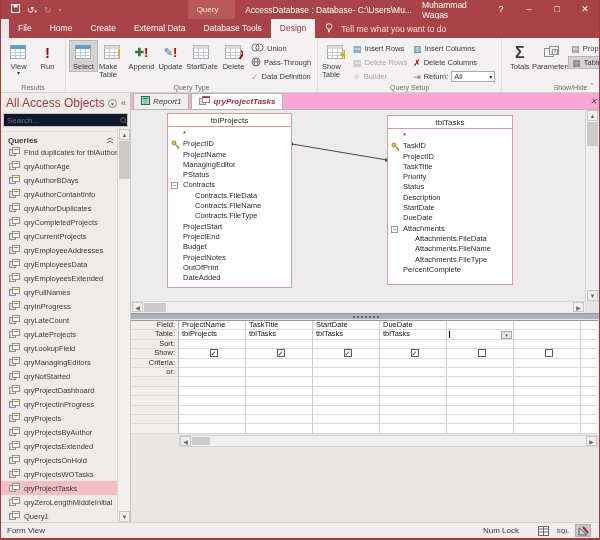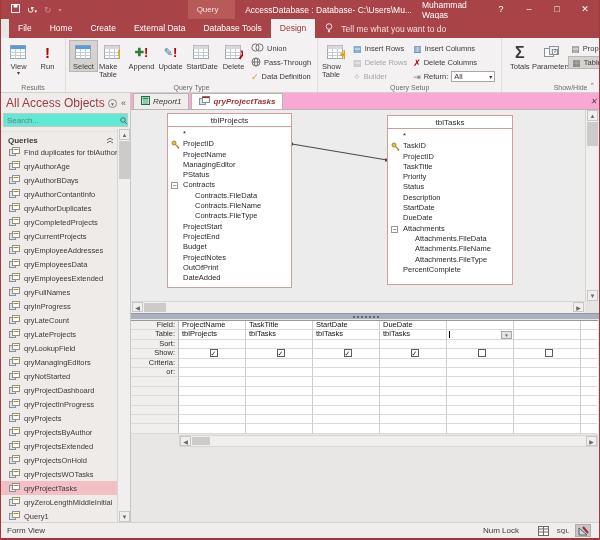--- a/index.html
+++ b/index.html
@@ -43,21 +43,21 @@
 
   
   .main { position:absolute; left:0; top:93px; width:600px; height:429px; }
 
   
   .sidebar { position:absolute; left:0; top:0; width:130px; height:429px; background:#eeebe9; border-right:1px solid #c8c6c4; overflow:hidden; }
   .nav-head { height:20px; display:flex; align-items:center; padding:0 4px 0 5px; }
   .nav-title { font-size:12px; color:#9d3b3f; flex:1; white-space:nowrap; }
   .nav-circle { width:9px; height:9px; border:1px solid #8a8886; border-radius:50%; font-size:5px; color:#6a6866; text-align:center; line-height:8px; margin-right:4px; }
   .nav-shutter { font-size:9px; color:#5f5d5b; }
-  .nav-search { margin:0 2px; height:14px; background:#5eead4; border:1px solid #c6c3c1; display:flex; align-items:center; }
+  .nav-search { margin:0 2px; height:14px; background:#0f172a; border:1px solid #c6c3c1; display:flex; align-items:center; }
   .nav-search input { flex:1; border:0; outline:none; font-size:8px; color:#777; padding:0 3px; font-family:inherit; background:transparent; }
   .nav-list { position:absolute; left:0; top:36px; width:117px; bottom:0; overflow:hidden; }
   .nav-sliver { height:3px; border-bottom:1px solid #e4e1df; }
   .nav-section { height:13px; display:flex; align-items:flex-end; padding:0 4px 0 7px; font-size:8px; font-weight:bold; color:#3b3a39; }
   .nav-section .chev { margin-left:auto; font-size:7px; color:#6a6866; }
   .nav-item { height:14px; display:flex; align-items:center; gap:4px; padding-left:8px; font-size:7.5px; color:#3b3a39; white-space:nowrap; }
   .nav-item.sel { background:#f3bfc5; }
   .nav-scroll { position:absolute; right:0; top:36px; bottom:0; width:13px; background:#f0efee; border-left:1px solid #d8d6d4; }
   .sbtn { position:absolute; left:1px; width:11px; height:11px; background:#f0efee; border:1px solid #c9c7c5; color:#6b6967; font-size:6px; text-align:center; line-height:10px; }
   .sthumb { position:absolute; left:1px; width:11px; background:#cdcbc9; }

